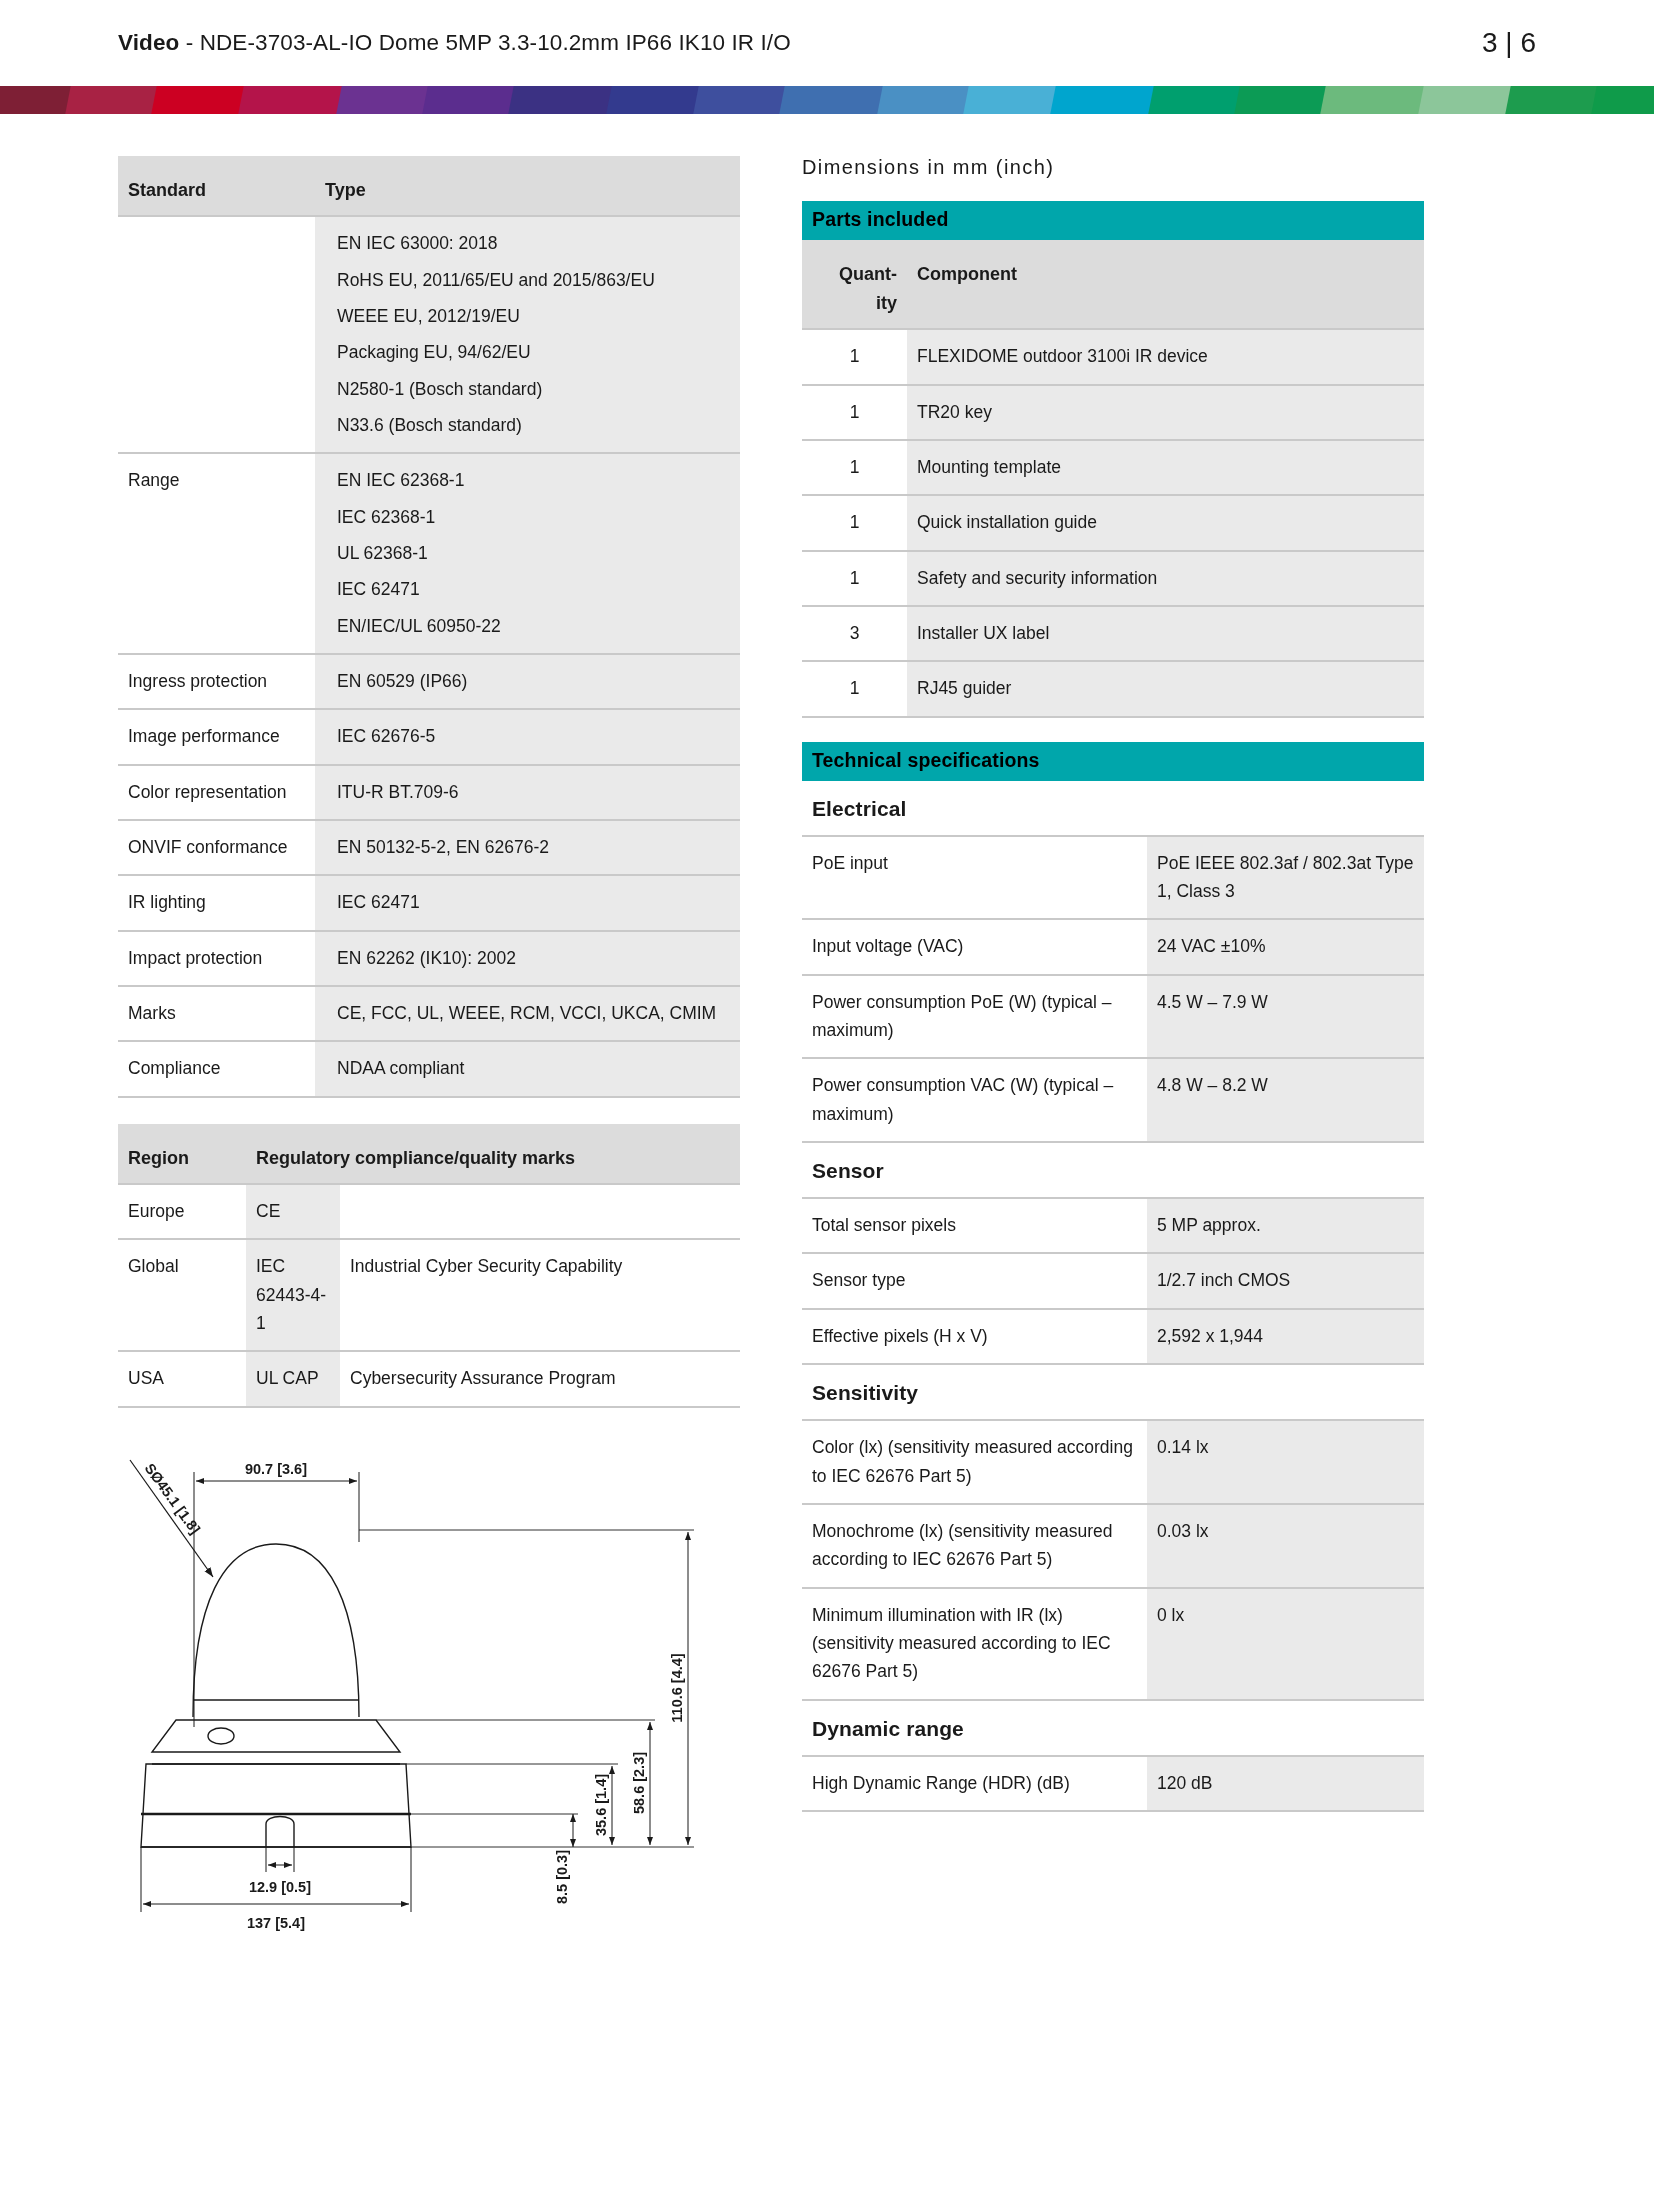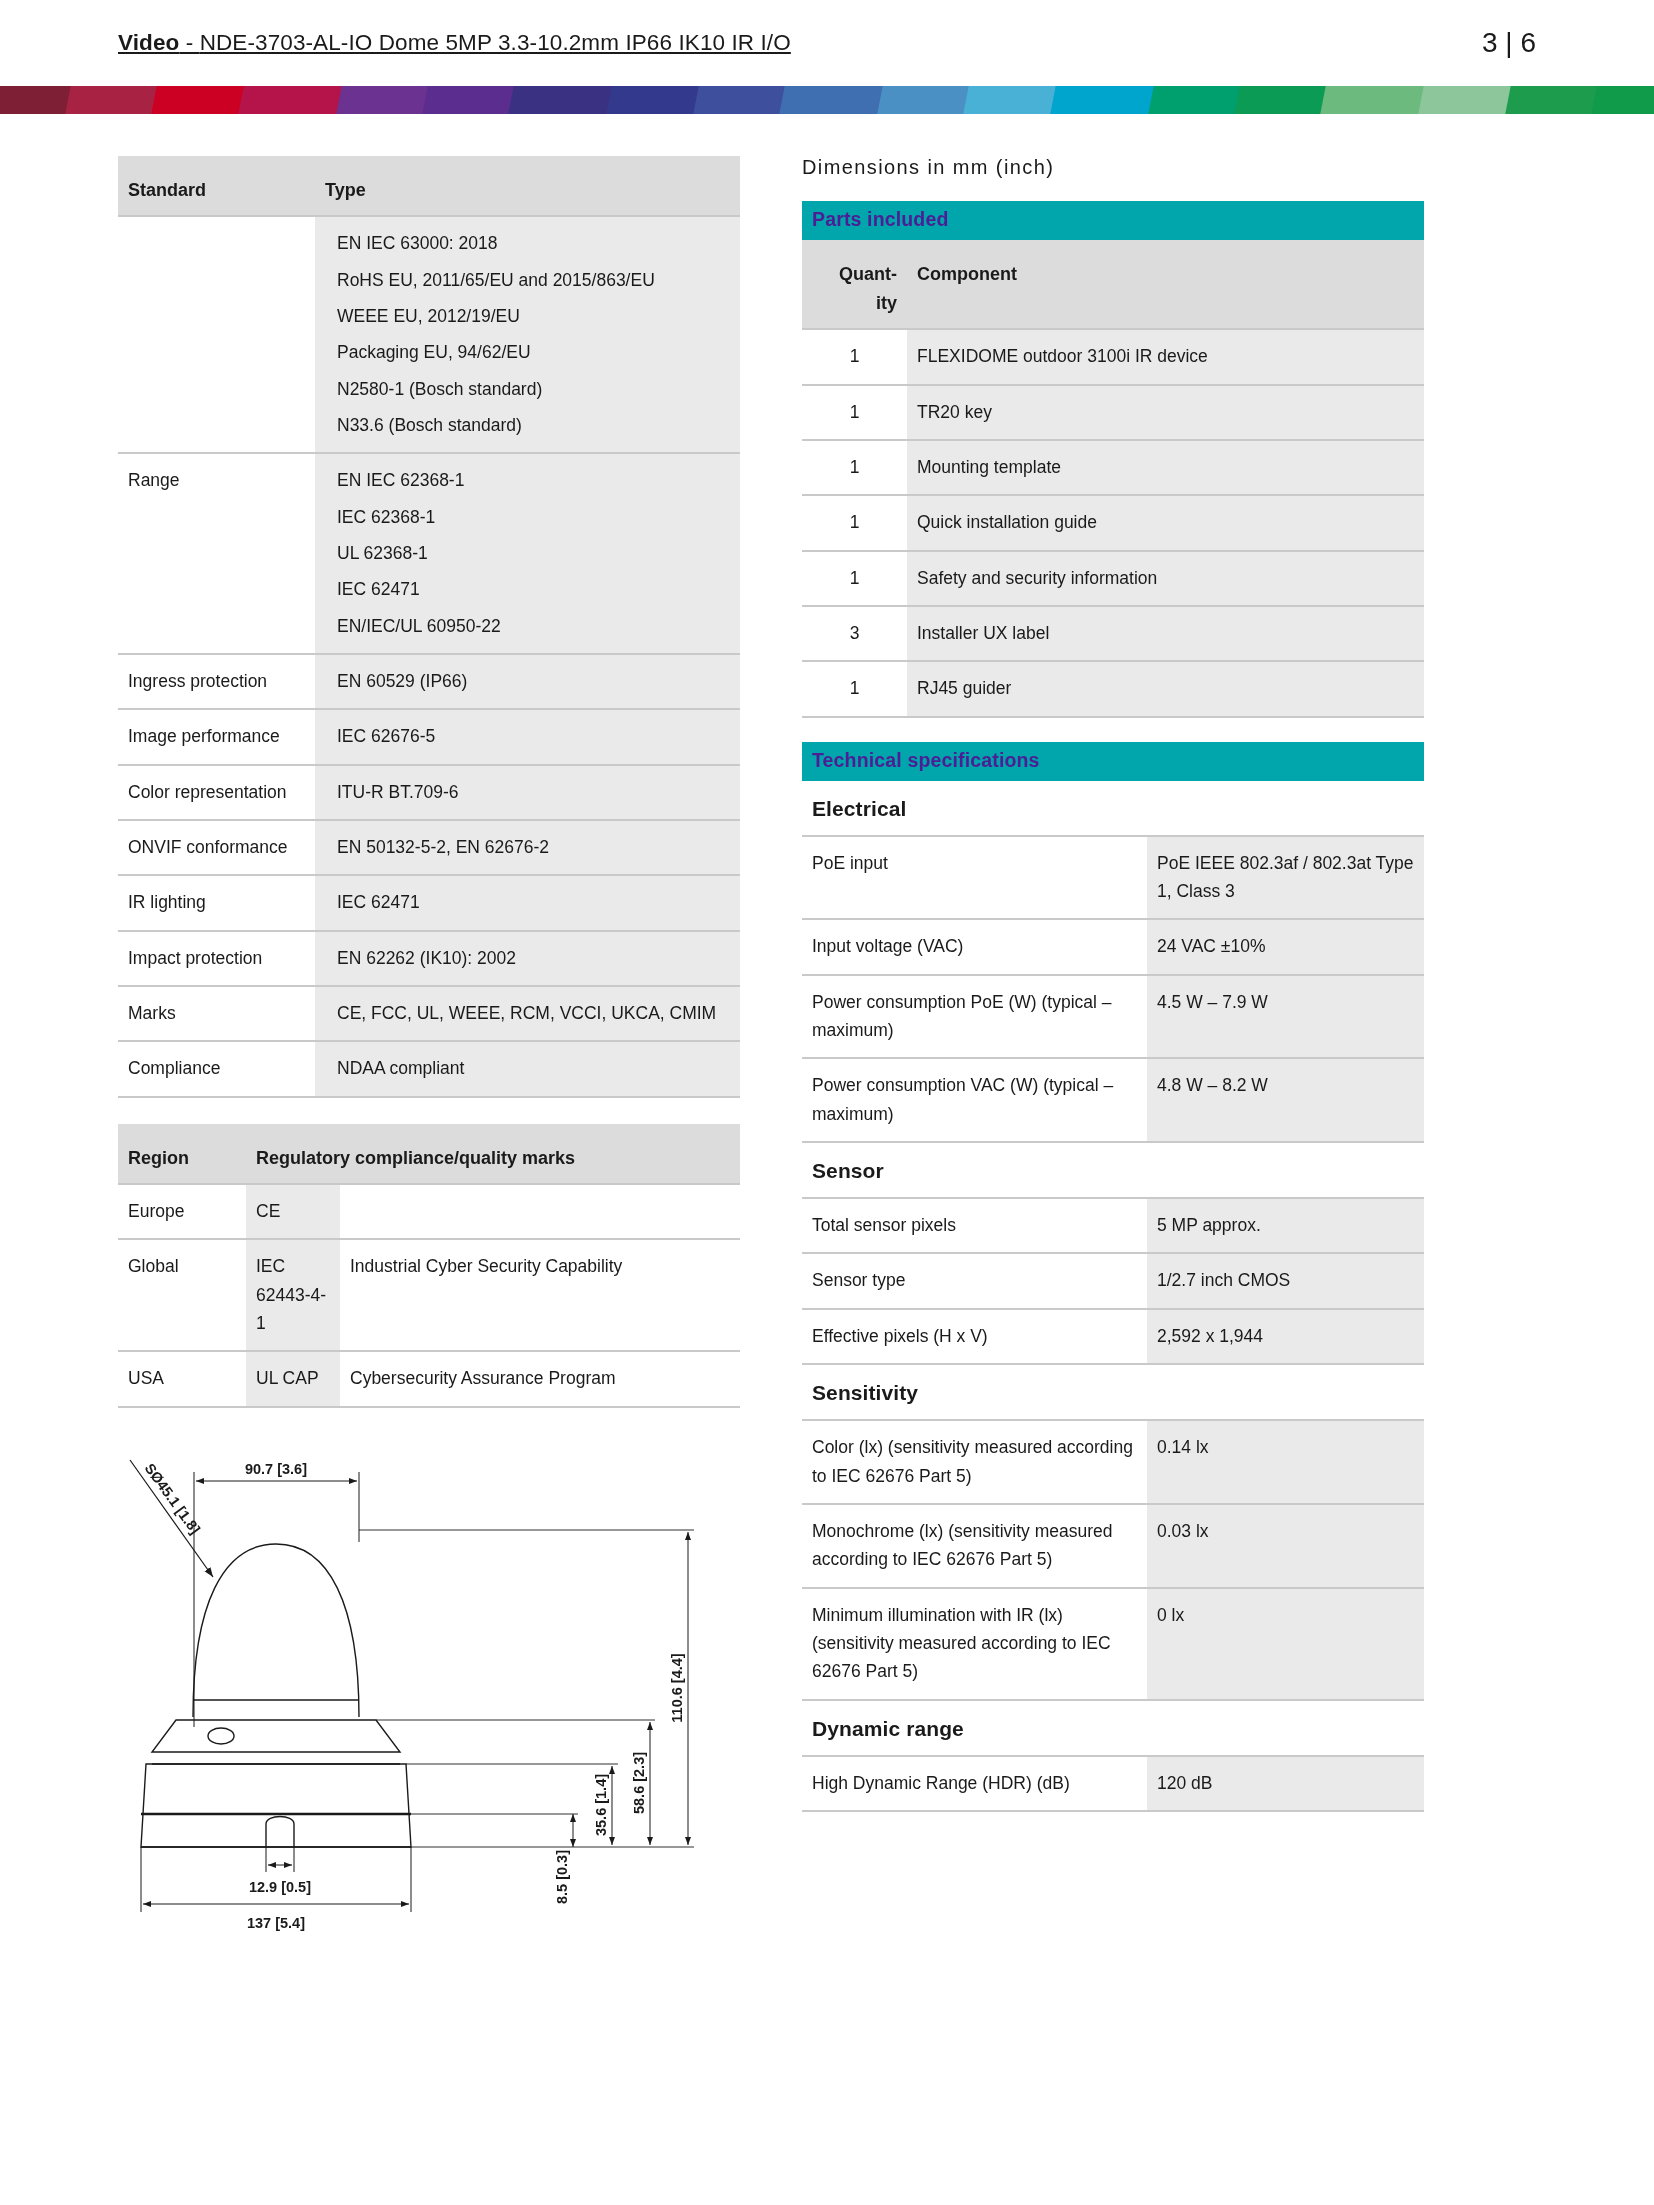--- a/index.html
+++ b/index.html
@@ -23,21 +23,20 @@
     display: flex;
     align-items: center;
     justify-content: space-between;
     padding: 0 118px 0 118px;
   }
   .header-title {
     font-size: 22.5px;
     letter-spacing: .1px;
     color: #1a1a1a;
     white-space: nowrap;
-    text-decoration: underline;
   }
   .header-title .brand { font-weight: bold; }
   .header-page {
     font-size: 28px;
     color: #1a1a1a;
     white-space: nowrap;
   }
 
   
   .colorbar {
@@ -95,21 +94,21 @@
   .stacklines p:last-child { margin-bottom: 0; }
 
   
   .t-region col.c1 { width: 128px; }
   .t-region col.c2 { width: 94px; }
   .t-region col.c3 { width: auto; }
 
   
   .bar-teal {
     background: #00a6ab;
-    color: #4c1d95;
+    color: #000000;
     font-weight: bold;
     font-size: 19.5px;
     padding: 7px 10px 9px 10px;
     letter-spacing: .15px;
   }
 
   
   .dim-note {
     font-size: 20px;
     letter-spacing: 1.4px;

